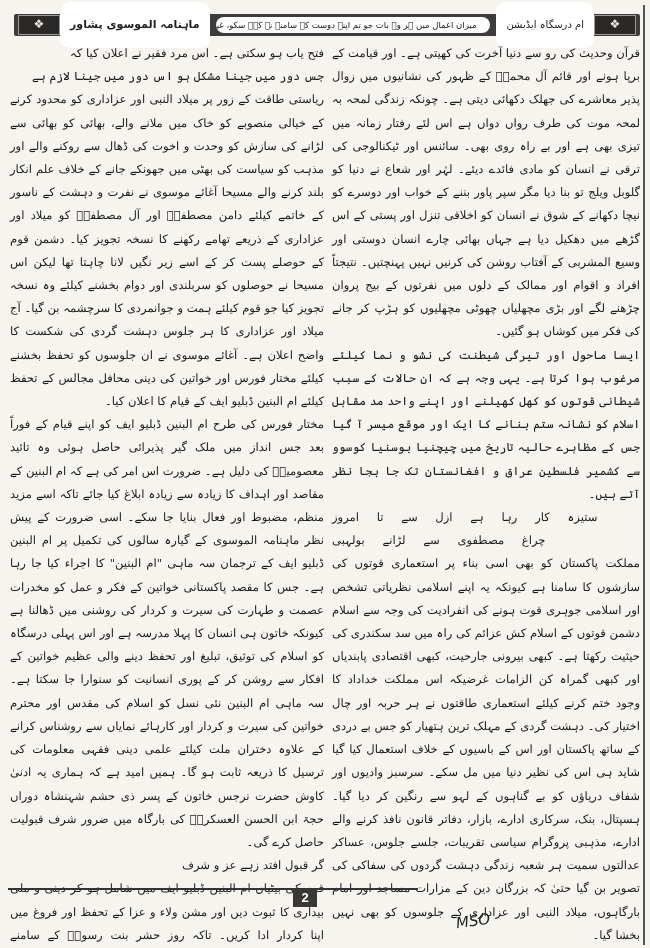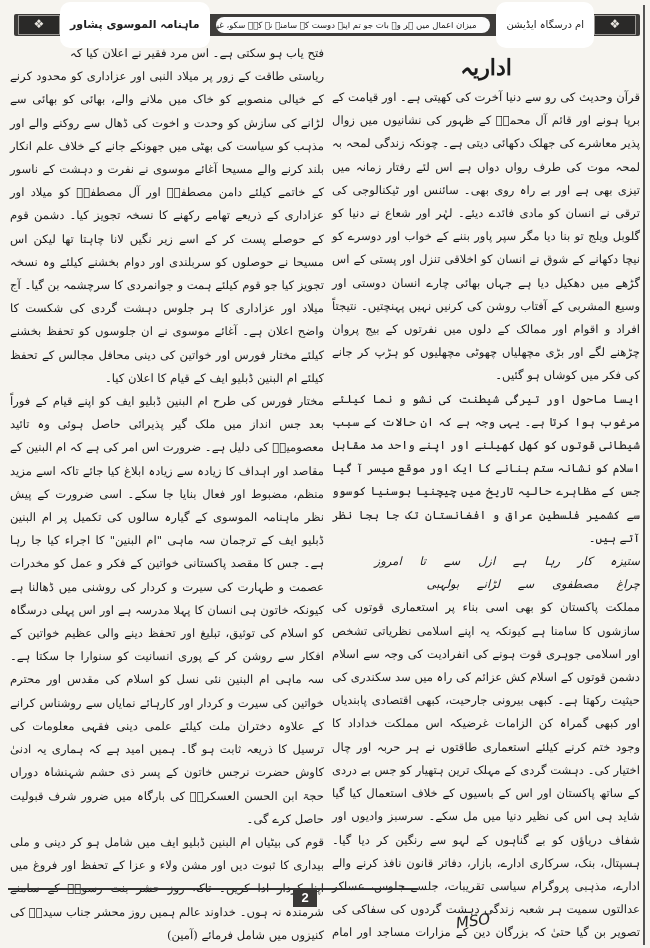--- a/index.html
+++ b/index.html
@@ -42,21 +42,21 @@
     box-sizing: border-box;
   }
   .col.right { left: 332px; width: 308px; }
   .col.left { left: 10px; width: 314px; }
   .col p { margin: 0; }
   .col .center { text-align: right; }
   .editorial-title {
     text-align: center; font-size: 22px; font-weight: bold;
     line-height: 34px; margin: 8px 0 2px 0;
   }
-  .verse { text-align: right; word-spacing: 14px; font-style: italic; }
+  .verse { text-align: left; word-spacing: 14px; }
   .bottom-rule {
     position: absolute; left: 8px; top: 888px; width: 410px; height: 2px; background: #333;
   }
   .right-border {
     position: absolute; left: 643px; top: 5px; width: 2px; height: 940px; background: #555;
   }
   .page-num {
     position: absolute; left: 293px; top: 889px; width: 24px; height: 18px;
     background: #3a3836; color: #fff; font-weight: bold; font-size: 13px;
     text-align: center; line-height: 18px; font-family: "Liberation Sans", sans-serif;
@@ -72,33 +72,34 @@
 
 <div class="header">
   <span class="orn">❖</span>
   <span class="pill">ام درسگاہ ایڈیشن</span>
   <span class="pill quote">میزان اعمال میں ہر وہ بات جو تم اپنے دوست کے سامنے نہ کہہ سکو، غیبت ہے۔ (حضرت محمدؐ)</span>
   <span class="pill brand">ماہنامہ الموسوی پشاور</span>
   <span class="orn">❖</span>
 </div>
 
 <div class="col right">
-  <div class="editorial-title">اداریہ</div>
   <p>قرآن وحدیث کی رو سے دنیا آخرت کی کھیتی ہے۔ اور قیامت کے برپا ہونے اور قائم آل محمدؐ کے ظہور کی نشانیوں میں زوال پذیر معاشرے کی جھلک دکھائی دیتی ہے۔ چونکہ زندگی لمحہ بہ لمحہ موت کی طرف رواں دواں ہے اس لئے رفتار زمانہ میں تیزی بھی ہے اور بے راہ روی بھی۔ سائنس اور ٹیکنالوجی کی ترقی نے انسان کو مادی فائدے دیئے۔ لہٰر اور شعاع نے دنیا کو گلوبل ویلج تو بنا دیا مگر سپر پاور بننے کے خواب اور دوسرے کو نیچا دکھانے کے شوق نے انسان کو اخلاقی تنزل اور پستی کے اس گڑھے میں دھکیل دیا ہے جہاں بھائی چارے انسان دوستی اور وسیع المشربی کے آفتاب روشن کی کرنیں نہیں پہنچتیں۔ نتیجتاً افراد و اقوام اور ممالک کے دلوں میں نفرتوں کے بیج پروان چڑھنے لگے اور بڑی مچھلیاں چھوٹی مچھلیوں کو ہڑپ کر جانے کی فکر میں کوشاں ہو گئیں۔</p>
   <p>ایسا ماحول اور تیرگی شیطنت کی نشو و نما کیلئے مرغوب ہوا کرتا ہے۔ یہی وجہ ہے کہ ان حالات کے سبب شیطانی قوتوں کو کھل کھیلنے اور اپنے واحد مد مقابل اسلام کو نشانہ ستم بنانے کا ایک اور موقع میسر آ گیا جس کے مظاہرے حالیہ تاریخ میں چیچنیا بوسنیا کوسوو سے کشمیر فلسطین عراق و افغانستان تک جا بجا نظر آتے ہیں۔</p>
   <p class="verse">ستیزہ کار رہا ہے ازل سے تا امروز</p>
   <p class="verse">چراغ مصطفوی سے لڑانے بولہبی</p>
   <p>مملکت پاکستان کو بھی اسی بناء پر استعماری قوتوں کی سازشوں کا سامنا ہے کیونکہ یہ اپنے اسلامی نظریاتی تشخص اور اسلامی جوہری قوت ہونے کی انفرادیت کی وجہ سے اسلام دشمن قوتوں کے اسلام کش عزائم کی راہ میں سد سکندری کی حیثیت رکھتا ہے۔ کبھی بیرونی جارحیت، کبھی اقتصادی پابندیاں اور کبھی گمراہ کن الزامات غرضیکہ اس مملکت خداداد کا وجود ختم کرنے کیلئے استعماری طاقتوں نے ہر حربہ اور چال اختیار کی۔ دہشت گردی کے مہلک ترین ہتھیار کو جس بے دردی کے ساتھ پاکستان اور اس کے باسیوں کے خلاف استعمال کیا گیا شاید ہی اس کی نظیر دنیا میں مل سکے۔ سرسبز وادیوں اور شفاف دریاؤں کو بے گناہوں کے لہو سے رنگین کر دیا گیا۔ ہسپتال، بنک، سرکاری ادارے، بازار، دفاتر قانون نافذ کرنے والے ادارے، مذہبی پروگرام سیاسی تقریبات، جلسے جلوس، عساکر عدالتوں سمیت ہر شعبہ زندگی دہشت گردوں کی سفاکی کی تصویر بن گیا حتیٰ کہ بزرگان دین کے مزارات مساجد اور امام بارگاہوں، میلاد النبی اور عزاداری کے جلوسوں کو بھی نہیں بخشا گیا۔</p>
 
 </div>
 
 <div class="col left">
   <p class="center">فتح یاب ہو سکتی ہے۔ اس مرد فقیر نے اعلان کیا کہ</p>
+  <p class="center">جس دور میں جینا مشکل ہو اس دور میں جینا لازم ہے</p>
   <p>ریاستی طاقت کے زور پر میلاد النبی اور عزاداری کو محدود کرنے کے خیالی منصوبے کو خاک میں ملانے والے، بھائی کو بھائی سے لڑانے کی سازش کو وحدت و اخوت کی ڈھال سے روکنے والے اور مذہب کو سیاست کی بھٹی میں جھونکے جانے کے خلاف علم انکار بلند کرنے والے مسیحا آغائے موسوی نے نفرت و دہشت کے ناسور کے خاتمے کیلئے دامن مصطفیؐ اور آل مصطفیؐ کو میلاد اور عزاداری کے ذریعے تھامے رکھنے کا نسخہ تجویز کیا۔ دشمن قوم کے حوصلے پست کر کے اسے زیر نگیں لانا چاہتا تھا لیکن اس مسیحا نے حوصلوں کو سربلندی اور دوام بخشنے کیلئے وہ نسخہ تجویز کیا جو قوم کیلئے ہمت و جوانمردی کا سرچشمہ بن گیا۔ آج میلاد اور عزاداری کا ہر جلوس دہشت گردی کی شکست کا واضح اعلان ہے۔ آغائے موسوی نے ان جلوسوں کو تحفظ بخشنے کیلئے مختار فورس اور خواتین کی دینی محافل مجالس کے تحفظ کیلئے ام البنین ڈبلیو ایف کے قیام کا اعلان کیا۔</p>
   <p>مختار فورس کی طرح ام البنین ڈبلیو ایف کو اپنے قیام کے فوراً بعد جس انداز میں ملک گیر پذیرائی حاصل ہوئی وہ تائید معصومینؑ کی دلیل ہے۔ ضرورت اس امر کی ہے کہ ام البنین کے مقاصد اور اہداف کا زیادہ سے زیادہ ابلاغ کیا جائے تاکہ اسے مزید منظم، مضبوط اور فعال بنایا جا سکے۔ اسی ضرورت کے پیش نظر ماہنامہ الموسوی کے گیارہ سالوں کی تکمیل پر ام البنین ڈبلیو ایف کے ترجمان سہ ماہی "ام البنین" کا اجراء کیا جا رہا ہے۔ جس کا مقصد پاکستانی خواتین کے فکر و عمل کو مخدرات عصمت و طہارت کی سیرت و کردار کی روشنی میں ڈھالنا ہے کیونکہ خاتون ہی انسان کا پہلا مدرسہ ہے اور اس پہلی درسگاہ کو اسلام کی توثیق، تبلیغ اور تحفظ دینے والی عظیم خواتین کے افکار سے روشن کر کے پوری انسانیت کو سنوارا جا سکتا ہے۔ سہ ماہی ام البنین نئی نسل کو اسلام کی مقدس اور محترم خواتین کی سیرت و کردار اور کارہائے نمایاں سے روشناس کرانے کے علاوہ دختران ملت کیلئے علمی دینی فقہی معلومات کی ترسیل کا ذریعہ ثابت ہو گا۔ ہمیں امید ہے کہ ہماری یہ ادنیٰ کاوش حضرت نرجس خاتون کے پسر ذی حشم شہنشاہ دوراں حجۃ ابن الحسن العسکریؑ کی بارگاہ میں ضرور شرف قبولیت حاصل کرے گی۔</p>
+  <p class="center">گر قبول افتد زہے عز و شرف</p>
   <p>قوم کی بیٹیاں ام البنین ڈبلیو ایف میں شامل ہو کر دینی و ملی بیداری کا ثبوت دیں اور مشن ولاء و عزا کے تحفظ اور فروغ میں اپنا کردار ادا کریں۔ تاکہ روز حشر بنت رسولؐ کے سامنے شرمندہ نہ ہوں۔ خداوند عالم ہمیں روز محشر جناب سیدہؑ کی کنیزوں میں شامل فرمائے (آمین)</p>
 
 </div>
 
 <div class="bottom-rule"></div>
 <div class="right-border"></div>
 <div class="page-num">2</div>
 <div class="handwritten">MSO</div>
 
 </body></html>

